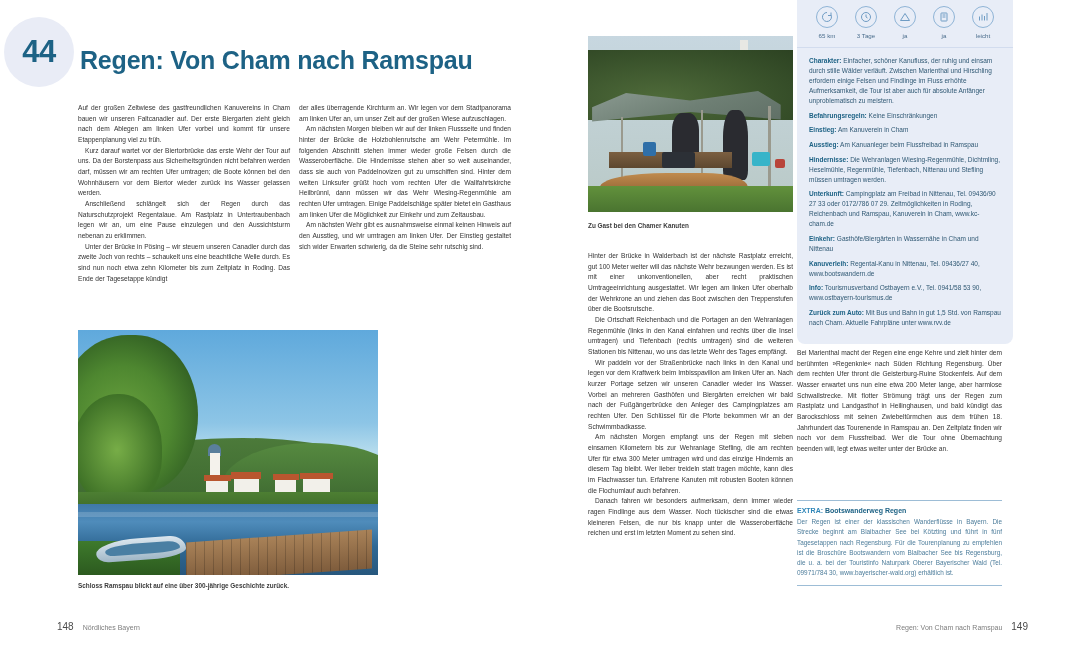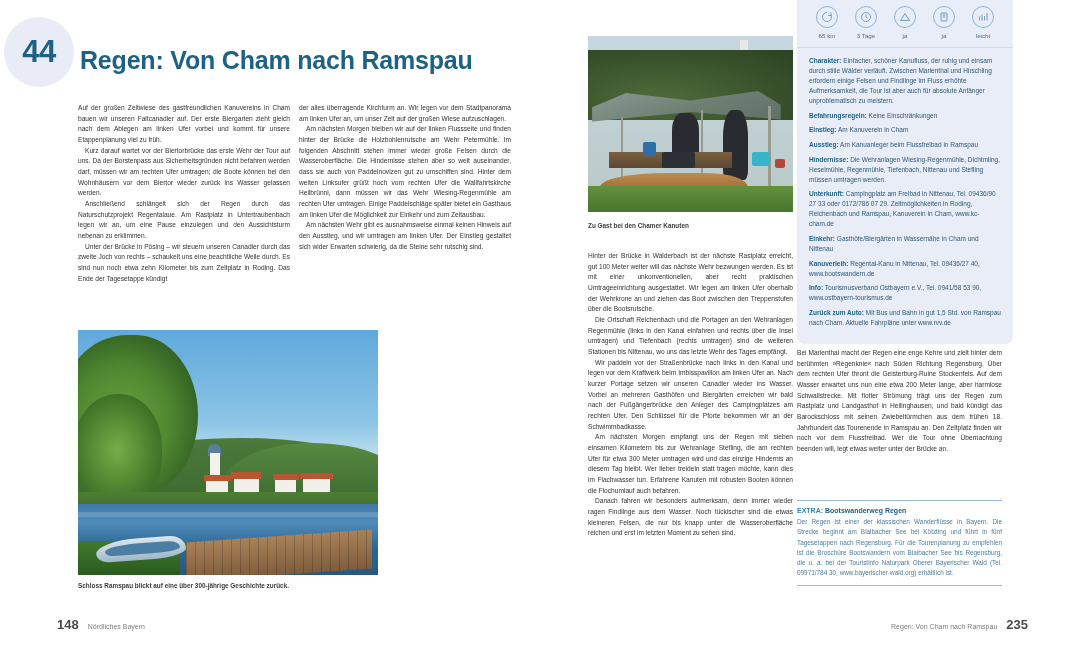--- a/index.html
+++ b/index.html
@@ -174,21 +174,21 @@
   }
   .extra-title .lead{color:#2f86b8;}
   .extra-body{
     font-size:6.4px;line-height:1.6;color:#4d7d9b;text-align:justify;
   }
 
   
   .footer{position:absolute;bottom:16px;font-size:7px;color:#6f6f6f;}
   #footer-left{left:57px;}
   #footer-right{right:57px;}
-  .folio{font-weight:700;color:#4a4a4a;font-size:13px;}
+  .folio{font-weight:400;color:#4a4a4a;font-size:10px;}
   .folio-text{color:#7d7d7d;}
   #footer-left .folio{margin-right:9px;}
   #footer-right .folio{margin-left:9px;}
 
   .gutter{
     position:absolute;left:542px;top:0;width:1px;height:648px;
     background:transparent;
   }
 </style>
 </head>
@@ -339,17 +339,17 @@
       <span class="lead">EXTRA:</span><span> Bootswanderweg Regen</span>
     </div>
     <div class="extra-body">Der Regen ist einer der klassischen Wanderflüsse in Bayern. Die Strecke beginnt am Blaibacher See bei Kötzting und führt in fünf Tagesetappen nach Regensburg. Für die Tourenplanung zu empfehlen ist die Broschüre Bootswandern vom Blaibacher See bis Regensburg, die u. a. bei der Touristinfo Naturpark Oberer Bayerischer Wald (Tel. 09971/784 30, www.bayerischer-wald.org) erhältlich ist.</div>
     <hr class="bot">
   </section>
 
   <div class="footer" id="footer-left">
     <span class="folio">148</span><span class="folio-text">Nördliches Bayern</span>
   </div>
   <div class="footer" id="footer-right">
-    <span class="folio-text">Regen: Von Cham nach Ramspau</span><span class="folio">235</span>
+    <span class="folio-text">Regen: Von Cham nach Ramspau</span><span class="folio">149</span>
   </div>
 
   <div class="gutter"></div>
 </div>
 
 </body></html>

